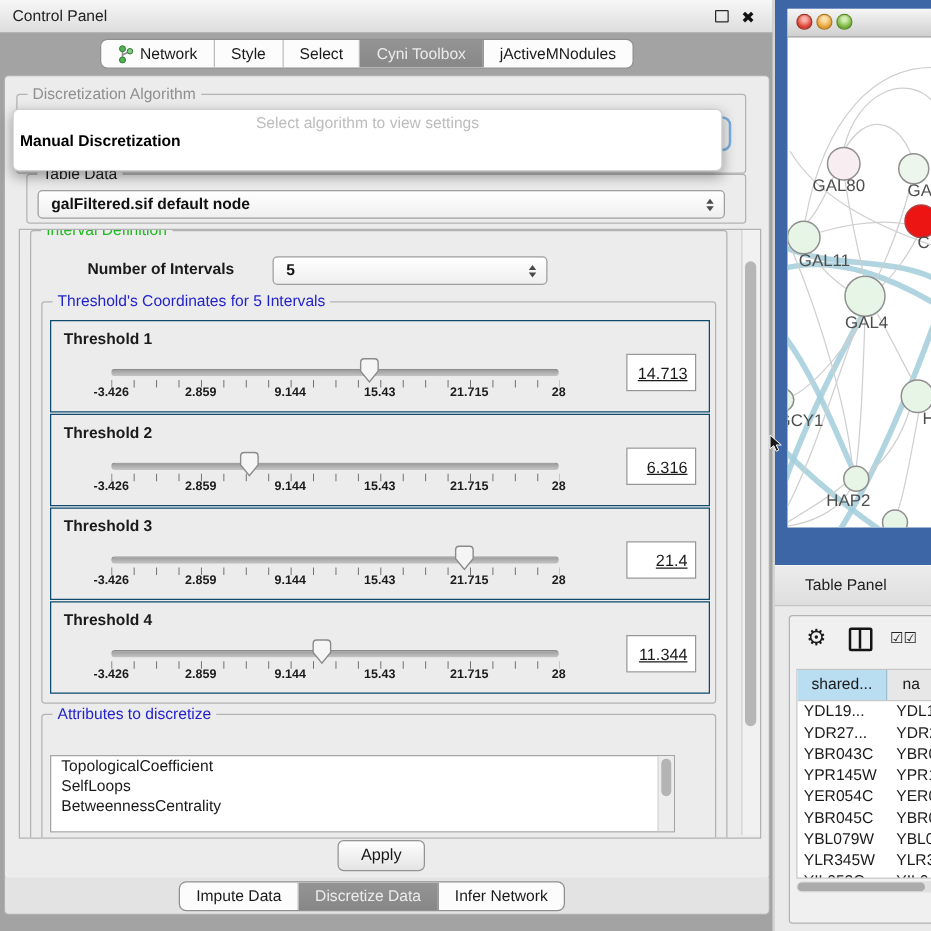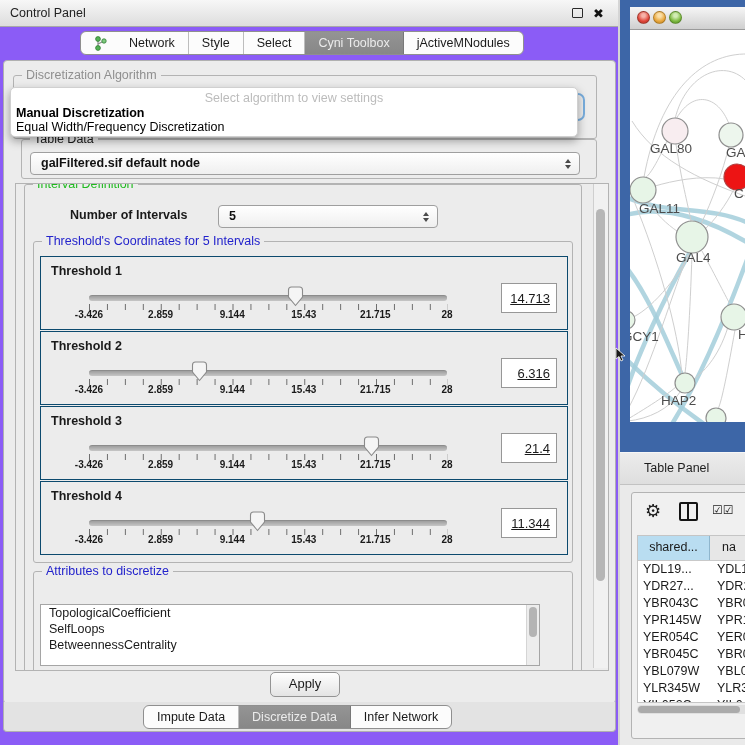--- a/index.html
+++ b/index.html
@@ -5,33 +5,33 @@
   html,body{margin:0;padding:0;}
   body{
     width:745px;height:745px;overflow:hidden;position:relative;
     background:#d5d5d5;
     font-family:"Liberation Sans","DejaVu Sans",sans-serif;
     font-size:12.5px;color:#1a1a1a;
     -webkit-font-smoothing:antialiased;
   }
 
   
-  #left-panel{position:absolute;left:0;top:0;width:618px;height:745px;background:#8b5cf6;}
+  #left-panel{position:absolute;left:0;top:0;width:618px;height:745px;background:#a3a3a3;}
   #titlebar{position:absolute;left:0;top:0;width:618px;height:26px;
     background:linear-gradient(#f7f7f7,#dddddd);border-bottom:1px solid #a8a8a8;}
   #titlebar .title{position:absolute;left:10px;top:0;line-height:26px;font-size:12.5px;color:#222;}
   .win-ic{position:absolute;top:7px;width:13px;height:13px;cursor:default;}
   #float-ic{right:34px;}
   #float-ic .sq{position:absolute;left:1px;top:1px;width:9px;height:8px;border:1.6px solid #2a2a2a;border-radius:1px;}
   #close-ic{right:12px;font-weight:bold;font-size:13px;line-height:13px;color:#111;}
 
   .seg-tabs{position:absolute;display:flex;height:22px;border:1px solid #8f8f8f;border-radius:6px;
     background:#fcfcfc;overflow:hidden;}
   .seg{padding:0 13px;line-height:22px;font-size:12.5px;color:#1a1a1a;
-    border-right:1px solid #bdbdbd;display:flex;align-items:center;gap:22px;white-space:nowrap;}
+    border-right:1px solid #bdbdbd;display:flex;align-items:center;gap:5px;white-space:nowrap;}
   .seg:last-child{border-right:none;}
   .seg.active{background:linear-gradient(#949494,#878787);color:#ececec;border-right-color:#787878;}
 
   #outer-panel{position:absolute;left:3px;top:60px;width:611px;height:642px;
     border:1px solid #b0b0b0;border-radius:4px;background:#ececec;}
 
   .groupbox{position:absolute;border:1px solid #b3b3b3;border-radius:3px;}
   .groupbox>.gtitle{position:absolute;top:-8px;left:8px;background:#ececec;padding:0 4px;
     font-size:12.5px;white-space:nowrap;}
 
@@ -168,21 +168,20 @@
   <div id="outer-panel">
 
     <div class="groupbox" style="left:9px;top:14px;width:582px;height:62px;">
       <span class="gtitle" style="color:#8f8f8f;">Discretization Algorithm</span>
     </div>
     <div id="algo-ring"></div>
 
     <div id="algo-popup">
       <div class="hint">Select algorithm to view settings</div>
       <div class="opt1">Manual Discretization</div>
-      <div class="opt2">Equal Width/Frequency Discretization</div>
     </div>
 
     <div class="groupbox" style="left:17px;top:78px;width:574px;height:38px;">
       <span class="gtitle">Table Data</span>
       <div class="combo" style="left:8px;top:12px;width:548px;height:21px;">
         <span class="ctext">galFiltered.sif default node</span>
         <span class="stepper">
           <span class="tri-up"></span>
             <span class="tri-down"></span>
         </span>

